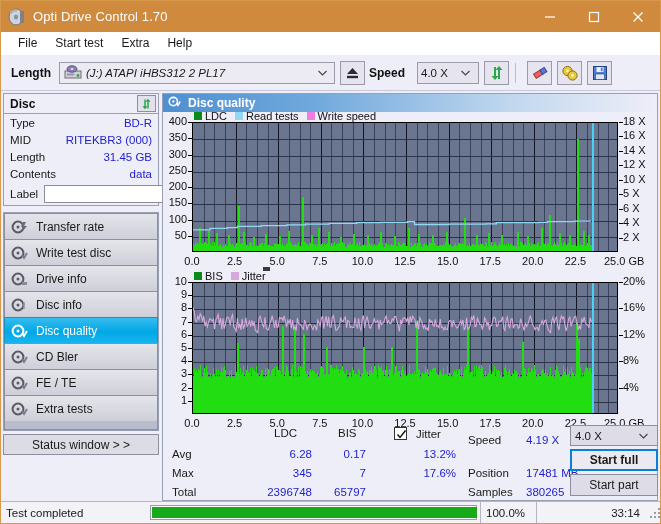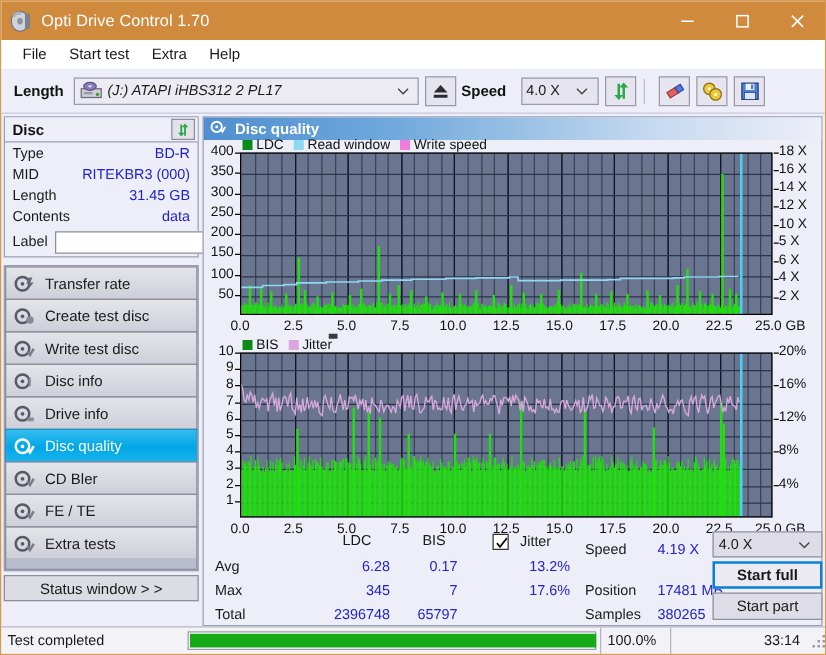--- a/index.html
+++ b/index.html
@@ -376,54 +376,44 @@
                 <path d="M12 3 l3 0 -2 4 3 0 -5 6 2-5 -3 0 z" fill="#6b6b77"></path>
               </svg>
           </span>
           <span class="nl">Transfer rate</span>
         </div>
         <div class="nav-btn">
           <span class="ni">
             <svg width="17" height="16" viewBox="0 0 17 16">
                 <circle cx="7" cy="8" r="5.4" fill="none" stroke="#5a5a66" stroke-width="2"></circle>
                 <circle cx="7" cy="8" r="1.5" fill="#5a5a66"></circle>
-                <circle cx="13" cy="11" r="3" fill="#8b8b96"></circle>
+                <path d="M11 10 l2 3 3-5" fill="none" stroke="#7c7c88" stroke-width="2"></path>
               </svg>
           </span>
-          <span class="nl">Create test disc</span>
+          <span class="nl">Write test disc</span>
         </div>
         <div class="nav-btn">
           <span class="ni">
             <svg width="17" height="16" viewBox="0 0 17 16">
                 <circle cx="7" cy="8" r="5.4" fill="none" stroke="#5a5a66" stroke-width="2"></circle>
                 <circle cx="7" cy="8" r="1.5" fill="#5a5a66"></circle>
-                <path d="M11 10 l2 3 3-5" fill="none" stroke="#7c7c88" stroke-width="2"></path>
+                <rect x="11" y="11" width="5" height="3" fill="#8b8b96"></rect>
               </svg>
           </span>
-          <span class="nl">Write test disc</span>
+          <span class="nl">Drive info</span>
         </div>
         <div class="nav-btn">
           <span class="ni">
             <svg width="17" height="16" viewBox="0 0 17 16">
                 <circle cx="7" cy="8" r="5.4" fill="none" stroke="#5a5a66" stroke-width="2"></circle>
                 <circle cx="7" cy="8" r="1.5" fill="#5a5a66"></circle>
                 <rect x="12" y="5" width="1.6" height="7" fill="#8b8b96"></rect>
               </svg>
           </span>
           <span class="nl">Disc info</span>
-        </div>
-        <div class="nav-btn">
-          <span class="ni">
-            <svg width="17" height="16" viewBox="0 0 17 16">
-                <circle cx="7" cy="8" r="5.4" fill="none" stroke="#5a5a66" stroke-width="2"></circle>
-                <circle cx="7" cy="8" r="1.5" fill="#5a5a66"></circle>
-                <rect x="11" y="11" width="5" height="3" fill="#8b8b96"></rect>
-              </svg>
-          </span>
-          <span class="nl">Drive info</span>
         </div>
         <div class="nav-btn active">
           <span class="ni">
             <svg width="17" height="16" viewBox="0 0 17 16">
                 <circle cx="7" cy="8" r="5.4" fill="none" stroke="#ffffff" stroke-width="2"></circle>
                 <circle cx="7" cy="8" r="1.5" fill="#ffffff"></circle>
                 <path d="M11 10 l2 3 3-5" fill="none" stroke="#ffffff" stroke-width="2"></path>
               </svg>
           </span>
           <span class="nl">Disc quality</span>
@@ -474,21 +464,21 @@
             </svg>
         </span>
         <span class="mh-ttl">Disc quality</span>
       </div>
 
       <div class="chart-wrap" id="chart-top" style="position: absolute; left: 0px; top: 18px; width: 497px; height: 160px;">
           <div class="legend" style="left: 31px; top: -2px;">
             <span class="sw" style="background: rgb(10, 138, 24);"></span>
             <span class="lt">LDC</span>
             <span class="sw" style="background: rgb(143, 216, 244);"></span>
-            <span class="lt">Read window</span>
+            <span class="lt">Read tests</span>
             <span class="sw" style="background: rgb(240, 124, 224);"></span>
             <span class="lt">Write speed</span>
           </div>
           <div class="plot" style="left: 29px; top: 10px; width: 426px; height: 130px;">
             <div class="gv" style="left: 11px; background: rgb(57, 66, 90);"></div>
             <div class="gv" style="left: 21px; background: rgb(57, 66, 90);"></div>
             <div class="gv" style="left: 32px; background: rgb(57, 66, 90);"></div>
             <div class="gv" style="left: 43px; background: rgb(57, 66, 90);"></div>
             <div class="gv" style="left: 53px; background: rgb(57, 66, 90);"></div>
             <div class="gv" style="left: 64px; background: rgb(57, 66, 90);"></div>

